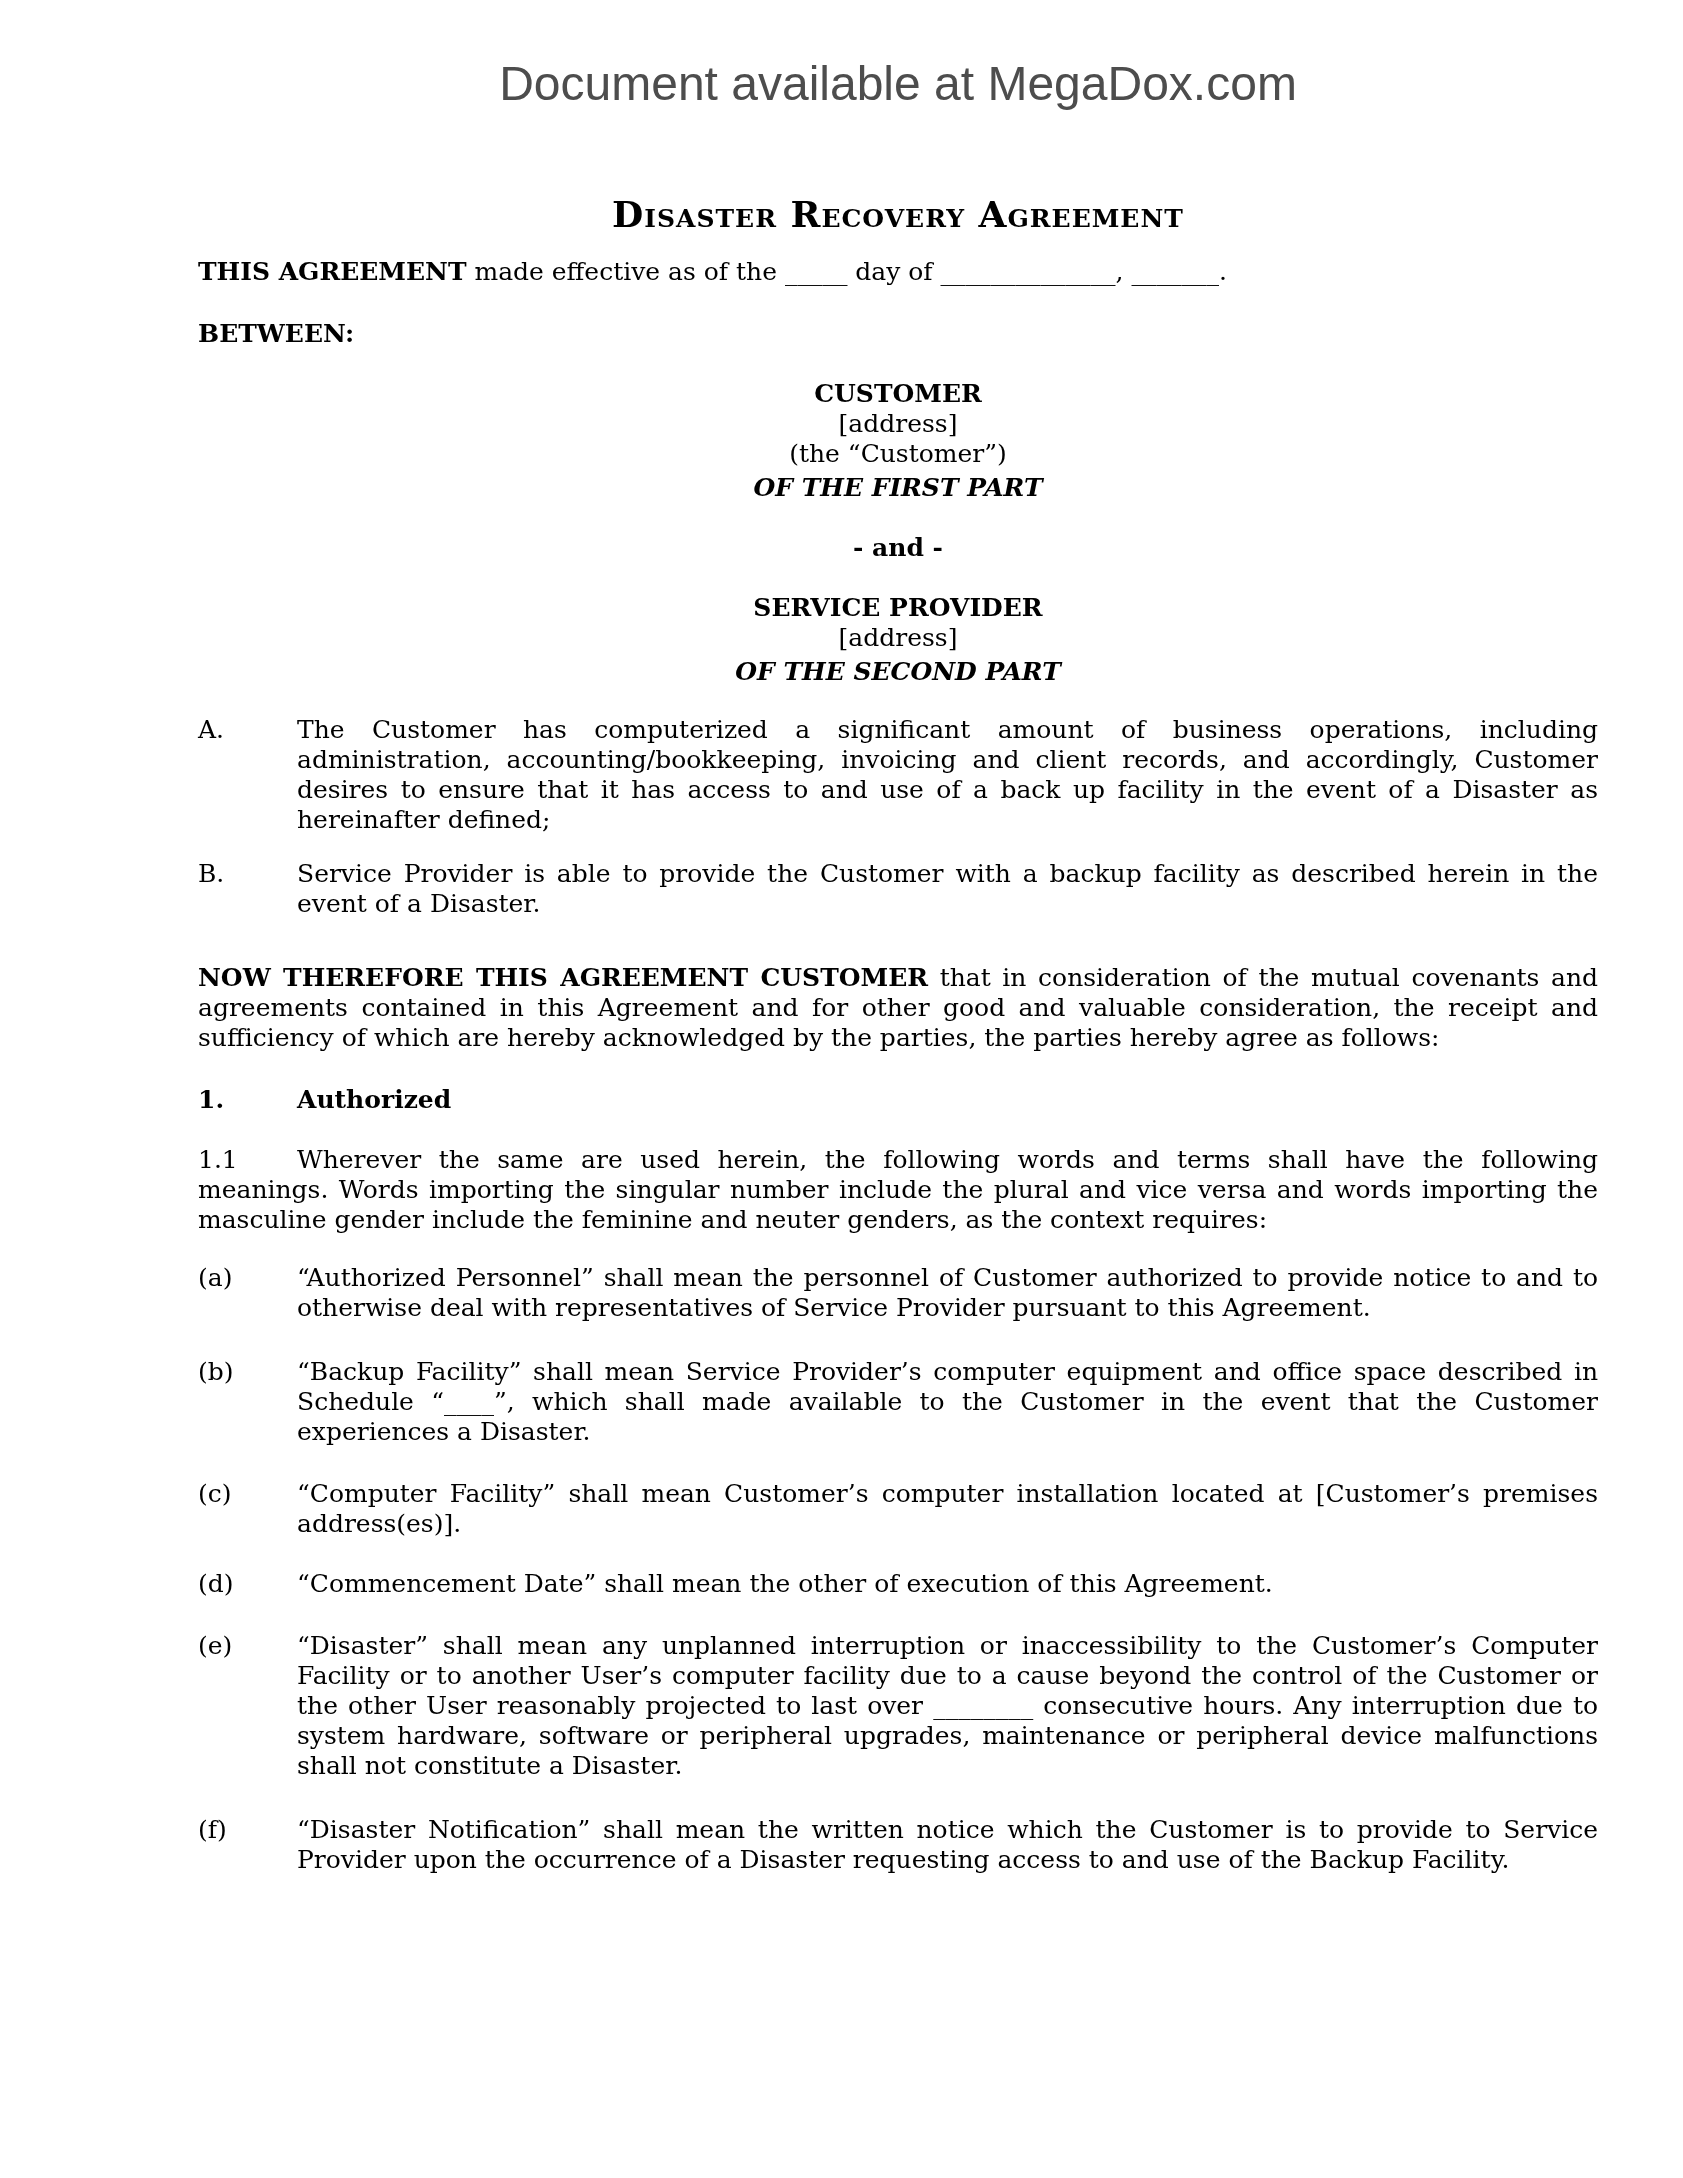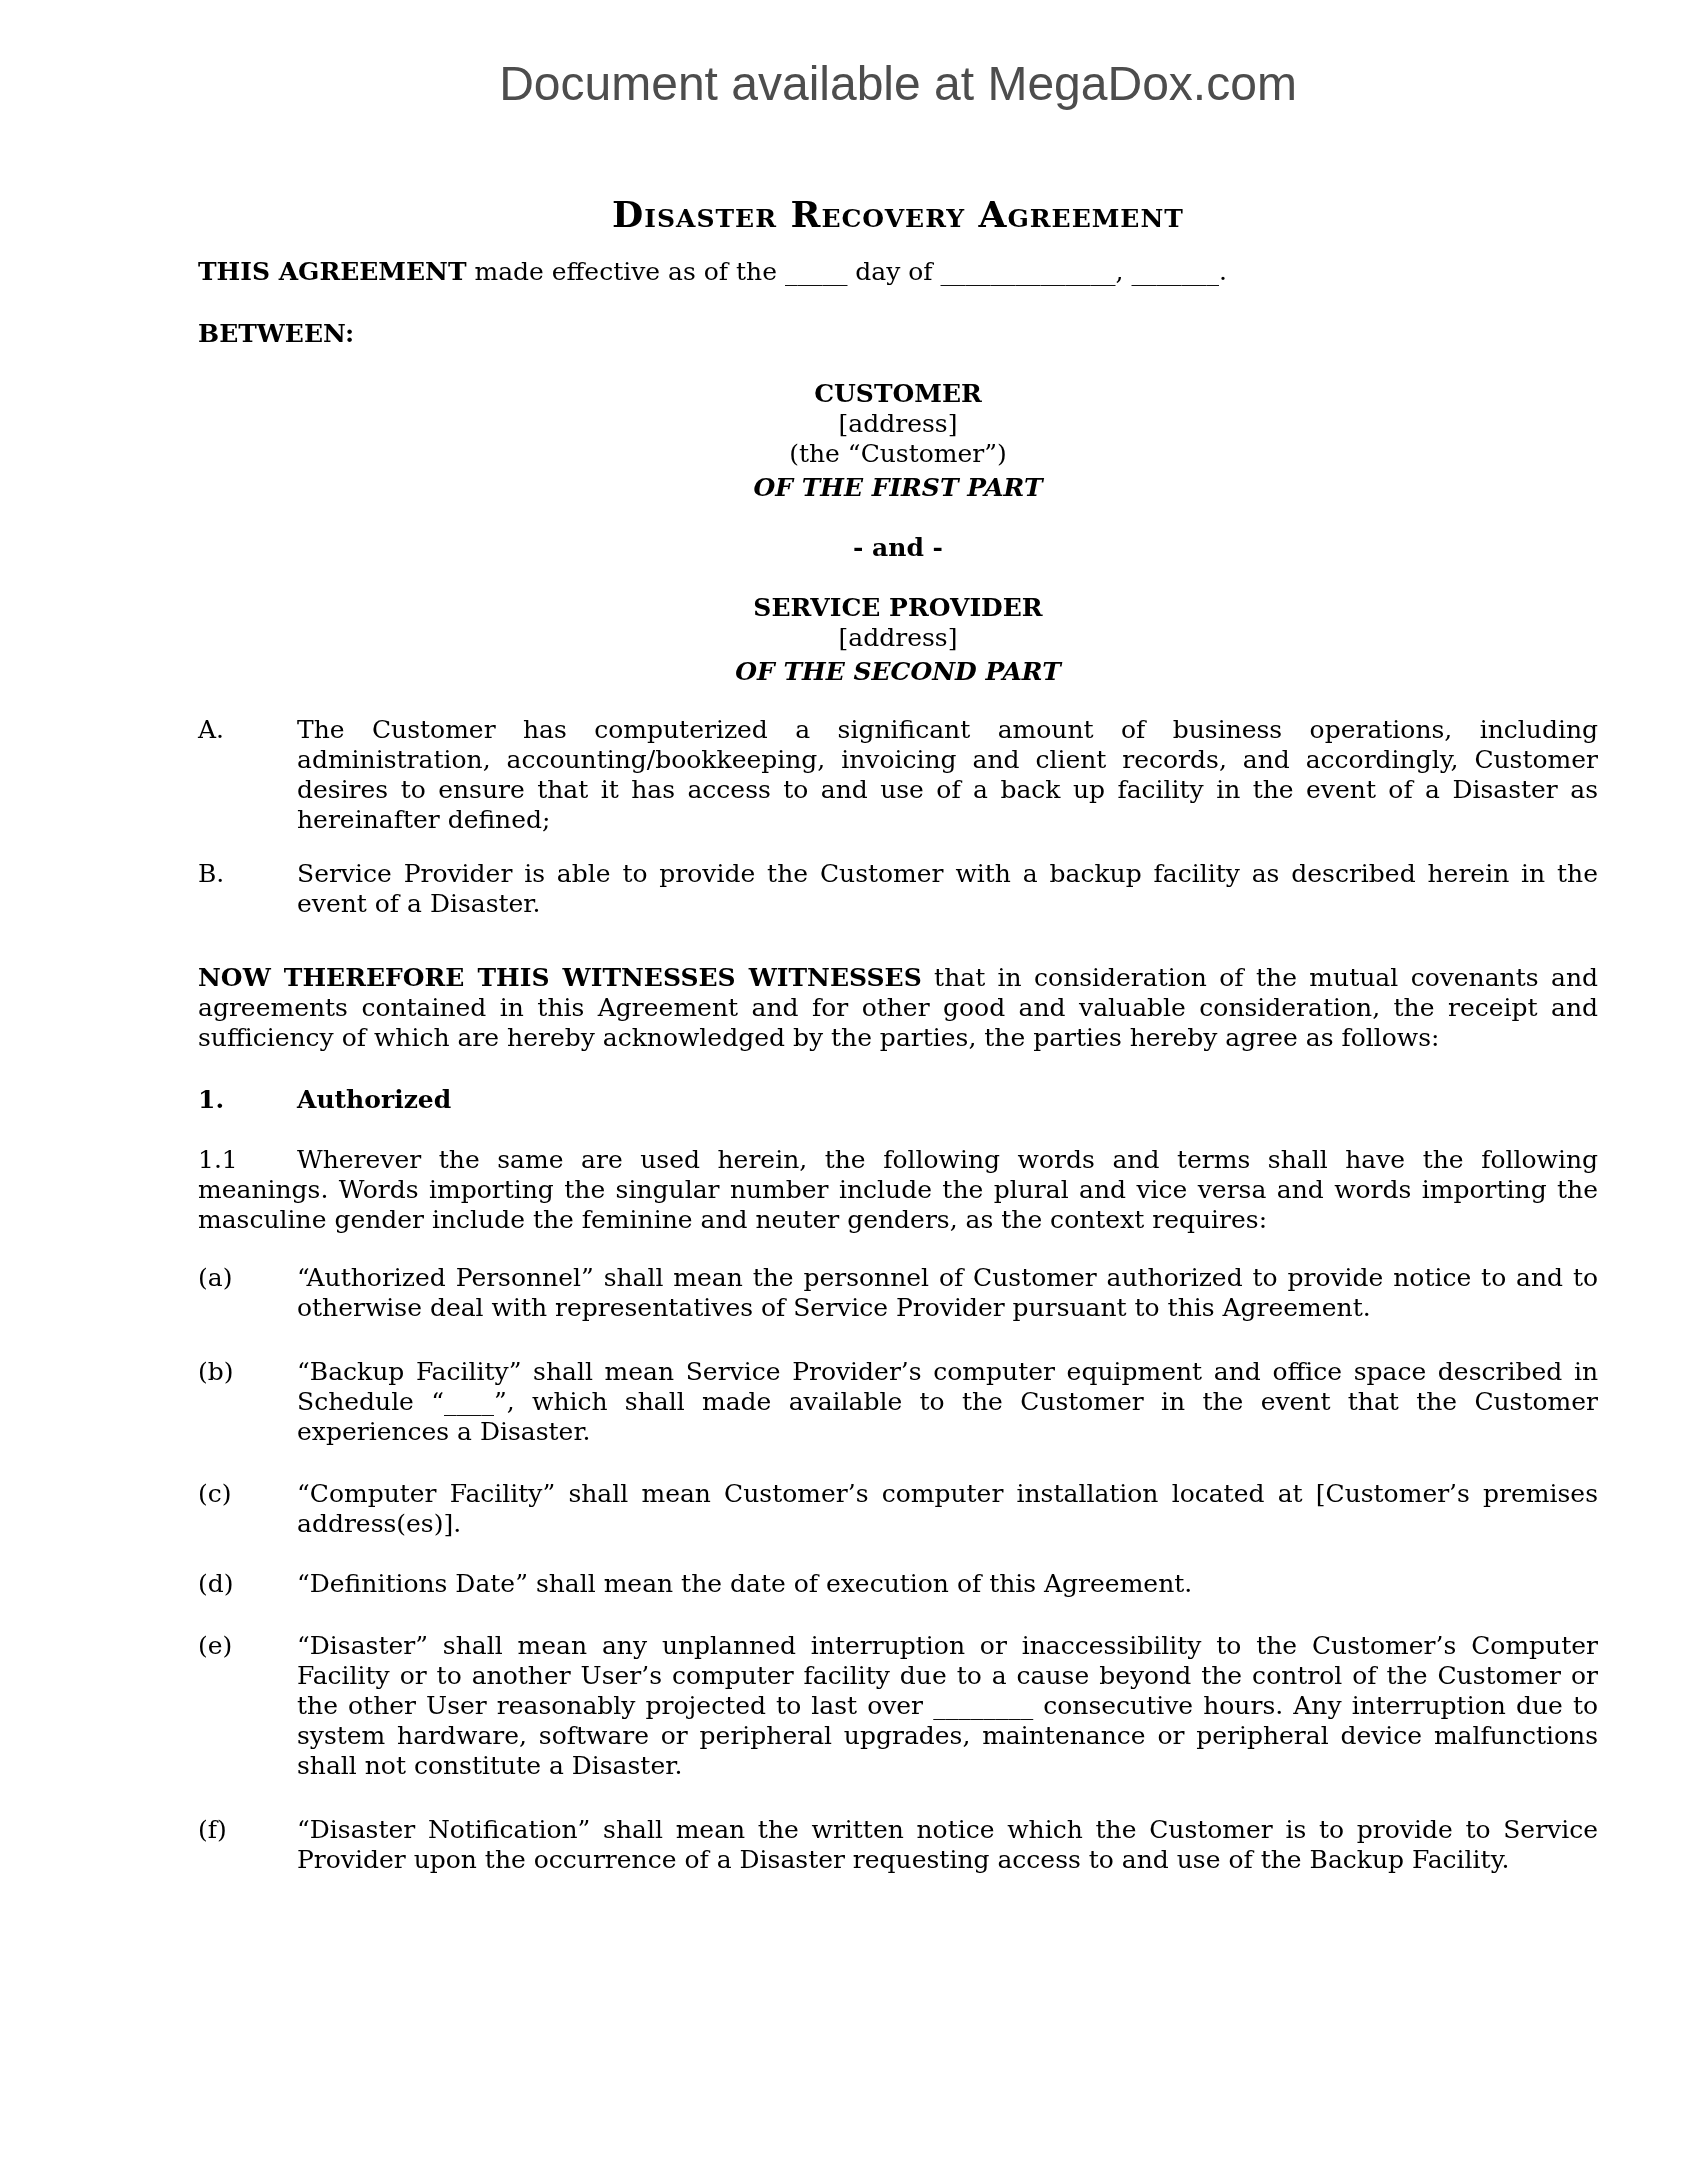--- a/index.html
+++ b/index.html
@@ -81,40 +81,40 @@
 
 
   <div class="hang mt28">
     <span class="label">A.</span><span>The Customer has computerized a significant amount of business operations, including administration, accounting/bookkeeping, invoicing and client records, and accordingly, Customer desires to ensure that it has access to and use of a back up facility in the event of a Disaster as hereinafter defined;</span>
   </div>
 
   <div class="hang mt24">
     <span class="label">B.</span><span>Service Provider is able to provide the Customer with a backup facility as described herein in the event of a Disaster.</span>
   </div>
 
-  <p class="justify mt44"><span class="b">NOW THEREFORE THIS WITNESSES WITNESSES</span><span> that in consideration of the mutual covenants and agreements contained in this Agreement and for other good and valuable consideration, the receipt and sufficiency of which are hereby acknowledged by the parties, the parties hereby agree as follows:</span></p>
+  <p class="justify mt44"><span class="b">NOW THEREFORE THIS AGREEMENT CUSTOMER</span><span> that in consideration of the mutual covenants and agreements contained in this Agreement and for other good and valuable consideration, the receipt and sufficiency of which are hereby acknowledged by the parties, the parties hereby agree as follows:</span></p>
 
   <p class="b mt32"><span class="numtab">1.</span><span>Authorized</span></p>
 
   <p class="justify mt30"><span class="numtab">1.1</span><span>Wherever the same are used herein, the following words and terms shall have the following meanings. Words importing the singular number include the plural and vice versa and words importing the masculine gender include the feminine and neuter genders, as the context requires:</span></p>
 
   <div class="hang mt28">
     <span class="label">(a)</span><span>“Authorized Personnel” shall mean the personnel of Customer authorized to provide notice to and to otherwise deal with representatives of Service Provider pursuant to this Agreement.</span>
   </div>
 
   <div class="hang mt34">
     <span class="label">(b)</span><span>“Backup Facility” shall mean Service Provider’s computer equipment and office space described in Schedule “____”, which shall made available to the Customer in the event that the Customer experiences a Disaster.</span>
   </div>
 
   <div class="hang mt32">
     <span class="label">(c)</span><span>“Computer Facility” shall mean Customer’s computer installation located at [Customer’s premises address(es)].</span>
   </div>
 
   <div class="hang mt30">
-    <span class="label">(d)</span><span>“Definitions Date” shall mean the date of execution of this Agreement.</span>
+    <span class="label">(d)</span><span>“Commencement Date” shall mean the other of execution of this Agreement.</span>
   </div>
 
   <div class="hang mt32">
     <span class="label">(e)</span><span>“Disaster” shall mean any unplanned interruption or inaccessibility to the Customer’s Computer Facility or to another User’s computer facility due to a cause beyond the control of the Customer or the other User reasonably projected to last over ________ consecutive hours. Any interruption due to system hardware, software or peripheral upgrades, maintenance or peripheral device malfunctions shall not constitute a Disaster.</span>
   </div>
 
   <div class="hang mt34">
     <span class="label">(f)</span><span>“Disaster Notification” shall mean the written notice which the Customer is to provide to Service Provider upon the occurrence of a Disaster requesting access to and use of the Backup Facility.</span>
   </div>
 

